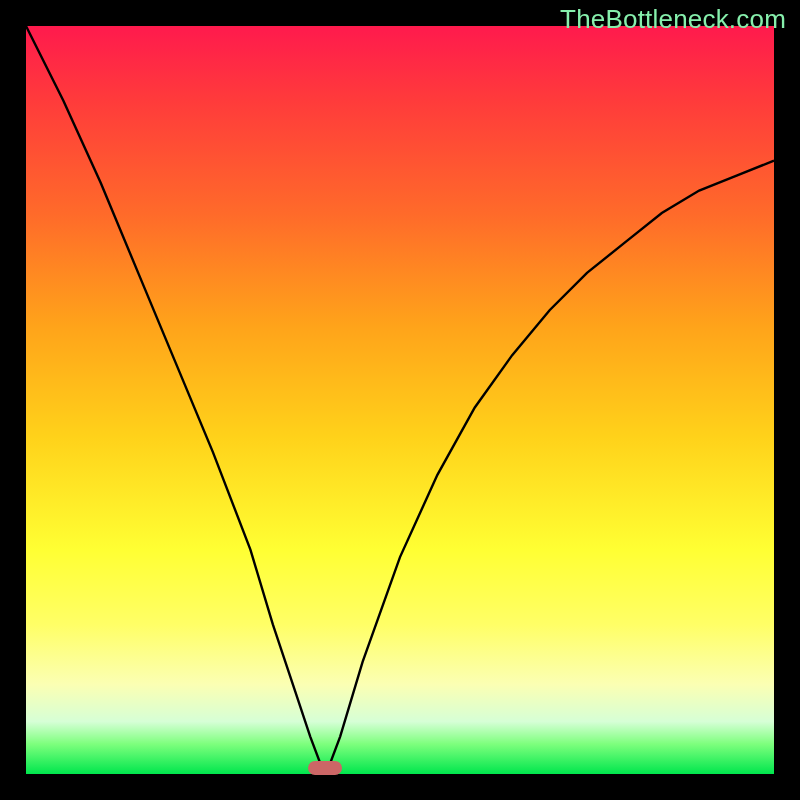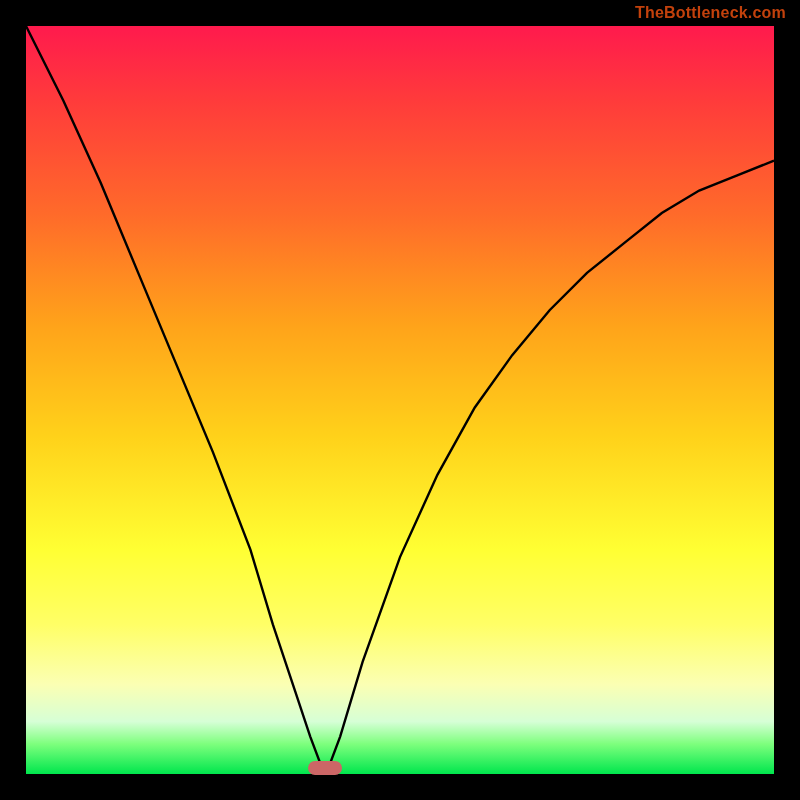--- a/index.html
+++ b/index.html
@@ -34,23 +34,23 @@
       #fbffb3 88%,
       #d6ffd6 93%,
       #7dff7d 96%,
       #00e64d 100%
     );
   }
   .watermark {
     position: absolute;
     top: 4px;
     right: 14px;
-    color: #c2410c;
-    font-size: 16px;
-    font-weight: 700;
+    color: #86efac;
+    font-size: 26px;
+    font-weight: 400;
     letter-spacing: 0.2px;
     user-select: none;
   }
   svg.curves {
     position: absolute;
     left: 0;
     top: 0;
     width: 748px;
     height: 748px;
     overflow: visible;

